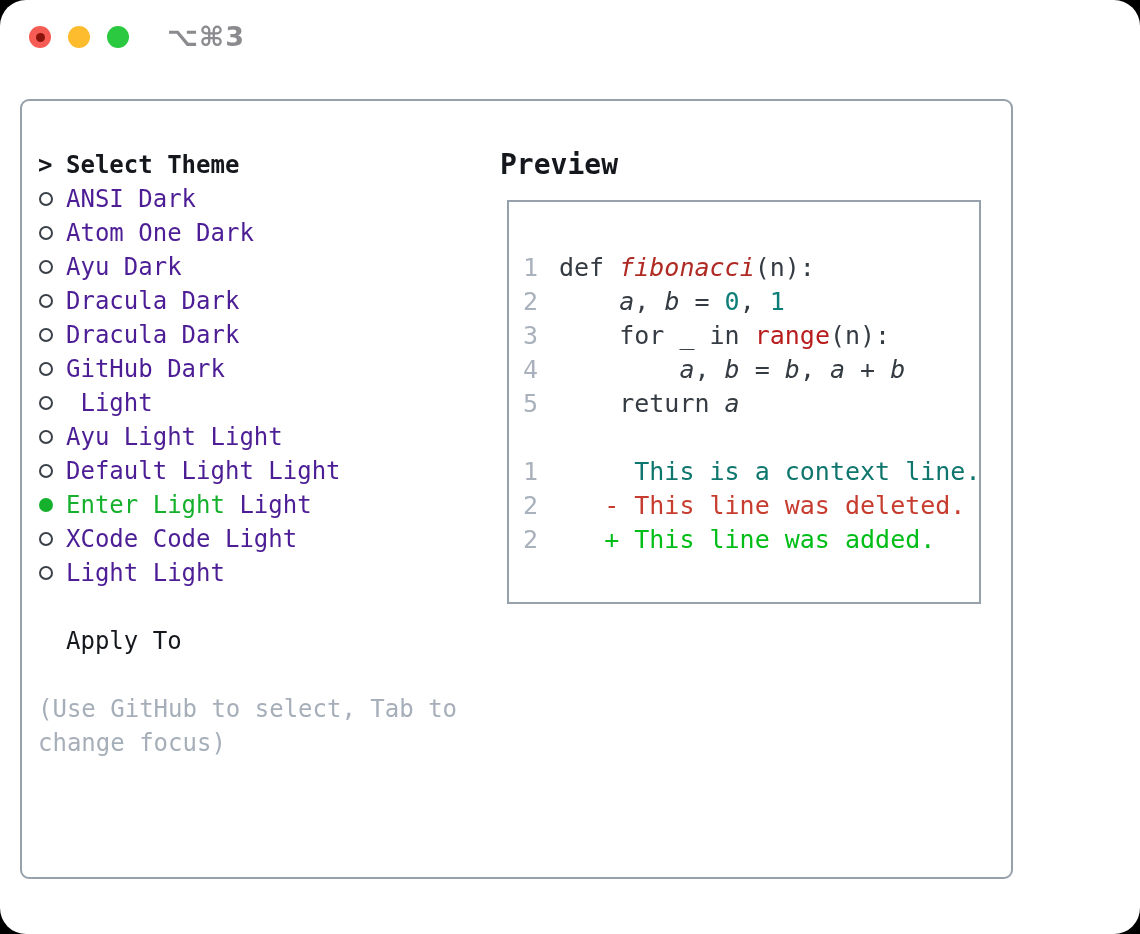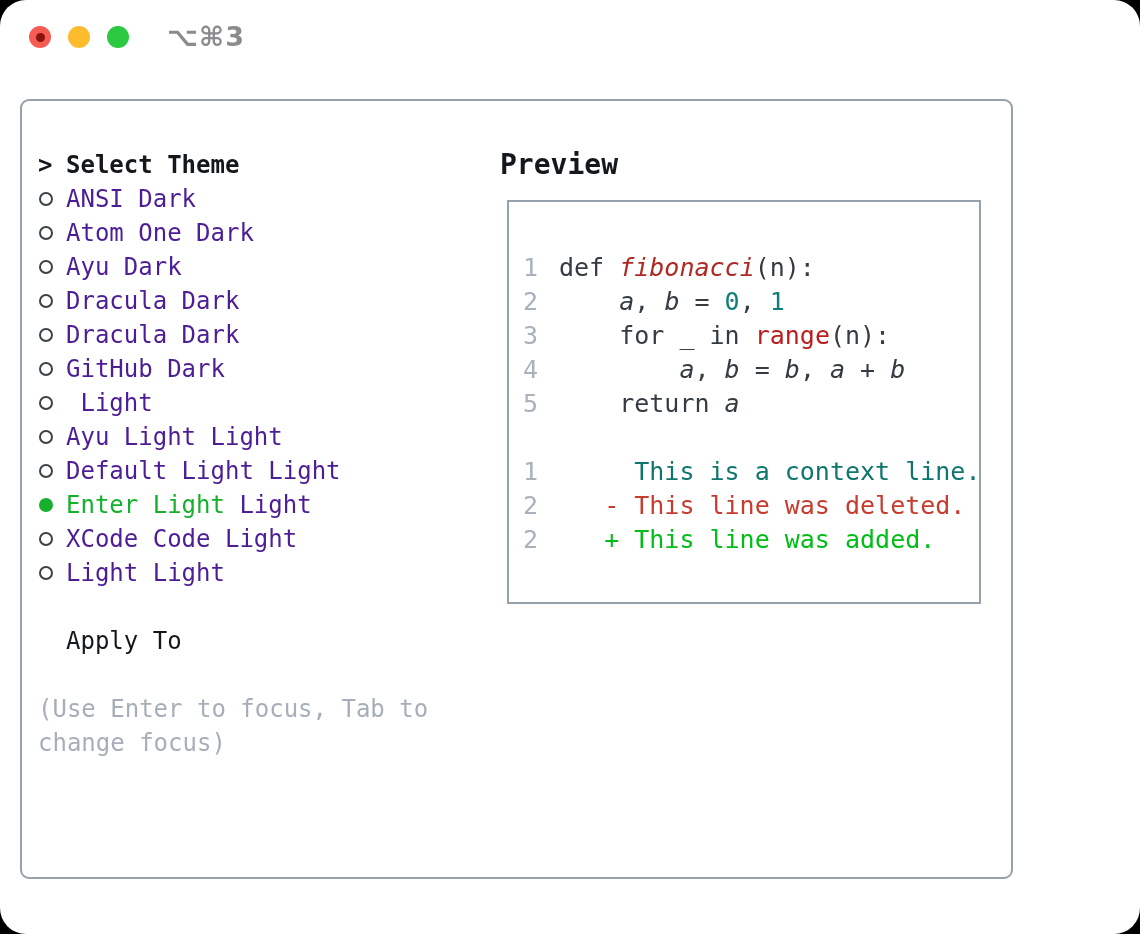--- a/index.html
+++ b/index.html
@@ -89,21 +89,21 @@
             <div class="row theme-row selected"><span class="slot"><span class="radio filled"></span></span><span class="tname">Enter Light</span><span class="tvariant"> Light</span></div>
             <div class="row theme-row"><span class="slot"><span class="radio"></span></span><span class="tname">XCode Code</span><span class="tvariant"> Light</span></div>
             <div class="row theme-row"><span class="slot"><span class="radio"></span></span><span class="tname">Light</span><span class="tvariant"> Light</span></div>
           </div>
         <div class="row blank"></div>
         <div class="row">
           <span class="slot"></span>
           <span class="apply-hdr">Apply To</span>
         </div>
         <div class="row blank"></div>
-        <div class="hint-line">(Use Enter to focus, Tab to</div>
+        <div class="hint-line">(Use GitHub to select, Tab to</div>
         <div class="hint-line">change focus)</div>
       </div>
 
       <div class="preview-title">Preview</div>
       <div class="preview-box">
         <div id="code-lines">
             <div class="pline"><span class="lnum">1</span><span class="ptext"><span class="tok-plain">def </span><span class="tok-fn">fibonacci</span><span class="tok-plain">(n):</span></span></div>
             <div class="pline"><span class="lnum">2</span><span class="ptext"><span class="tok-plain">    </span><span class="tok-var">a</span><span class="tok-plain">, </span><span class="tok-var">b</span><span class="tok-plain"> = </span><span class="tok-num">0</span><span class="tok-plain">, </span><span class="tok-num">1</span></span></div>
             <div class="pline"><span class="lnum">3</span><span class="ptext"><span class="tok-plain">    for _ in </span><span class="tok-builtin">range</span><span class="tok-plain">(n):</span></span></div>
             <div class="pline"><span class="lnum">4</span><span class="ptext"><span class="tok-plain">        </span><span class="tok-var">a</span><span class="tok-plain">, </span><span class="tok-var">b</span><span class="tok-plain"> = </span><span class="tok-var">b</span><span class="tok-plain">, </span><span class="tok-var">a</span><span class="tok-plain"> + </span><span class="tok-var">b</span></span></div>

